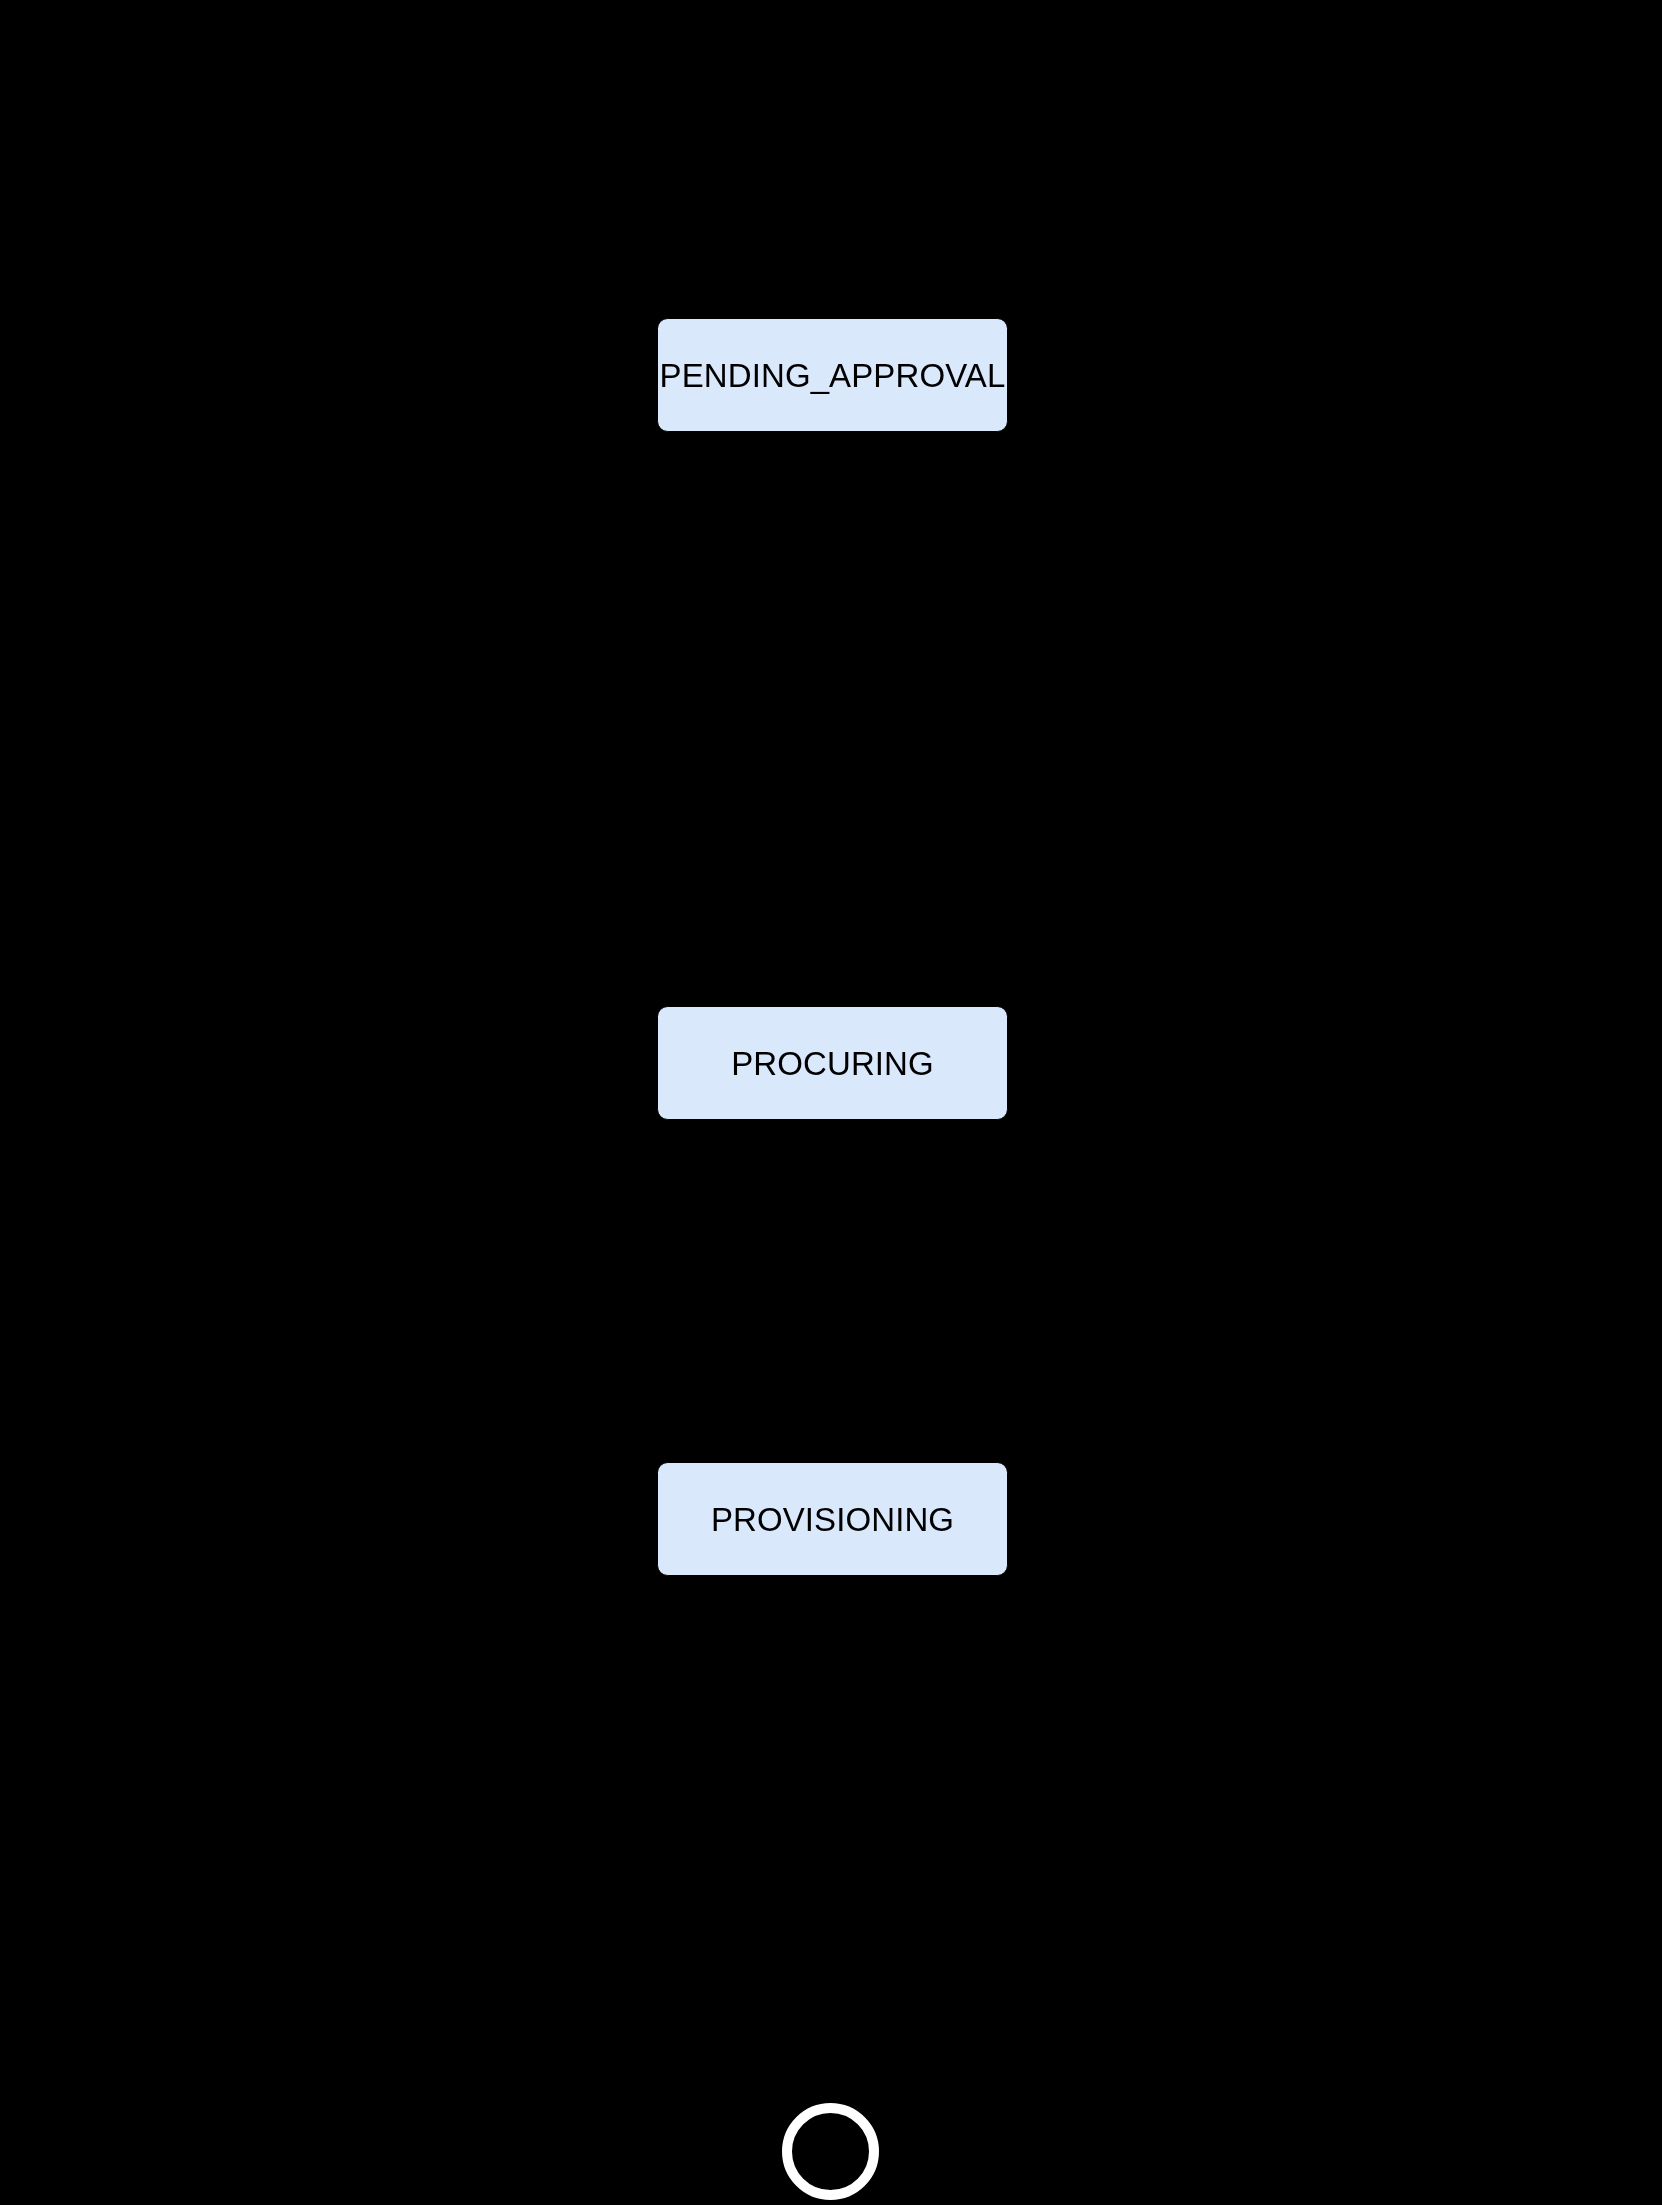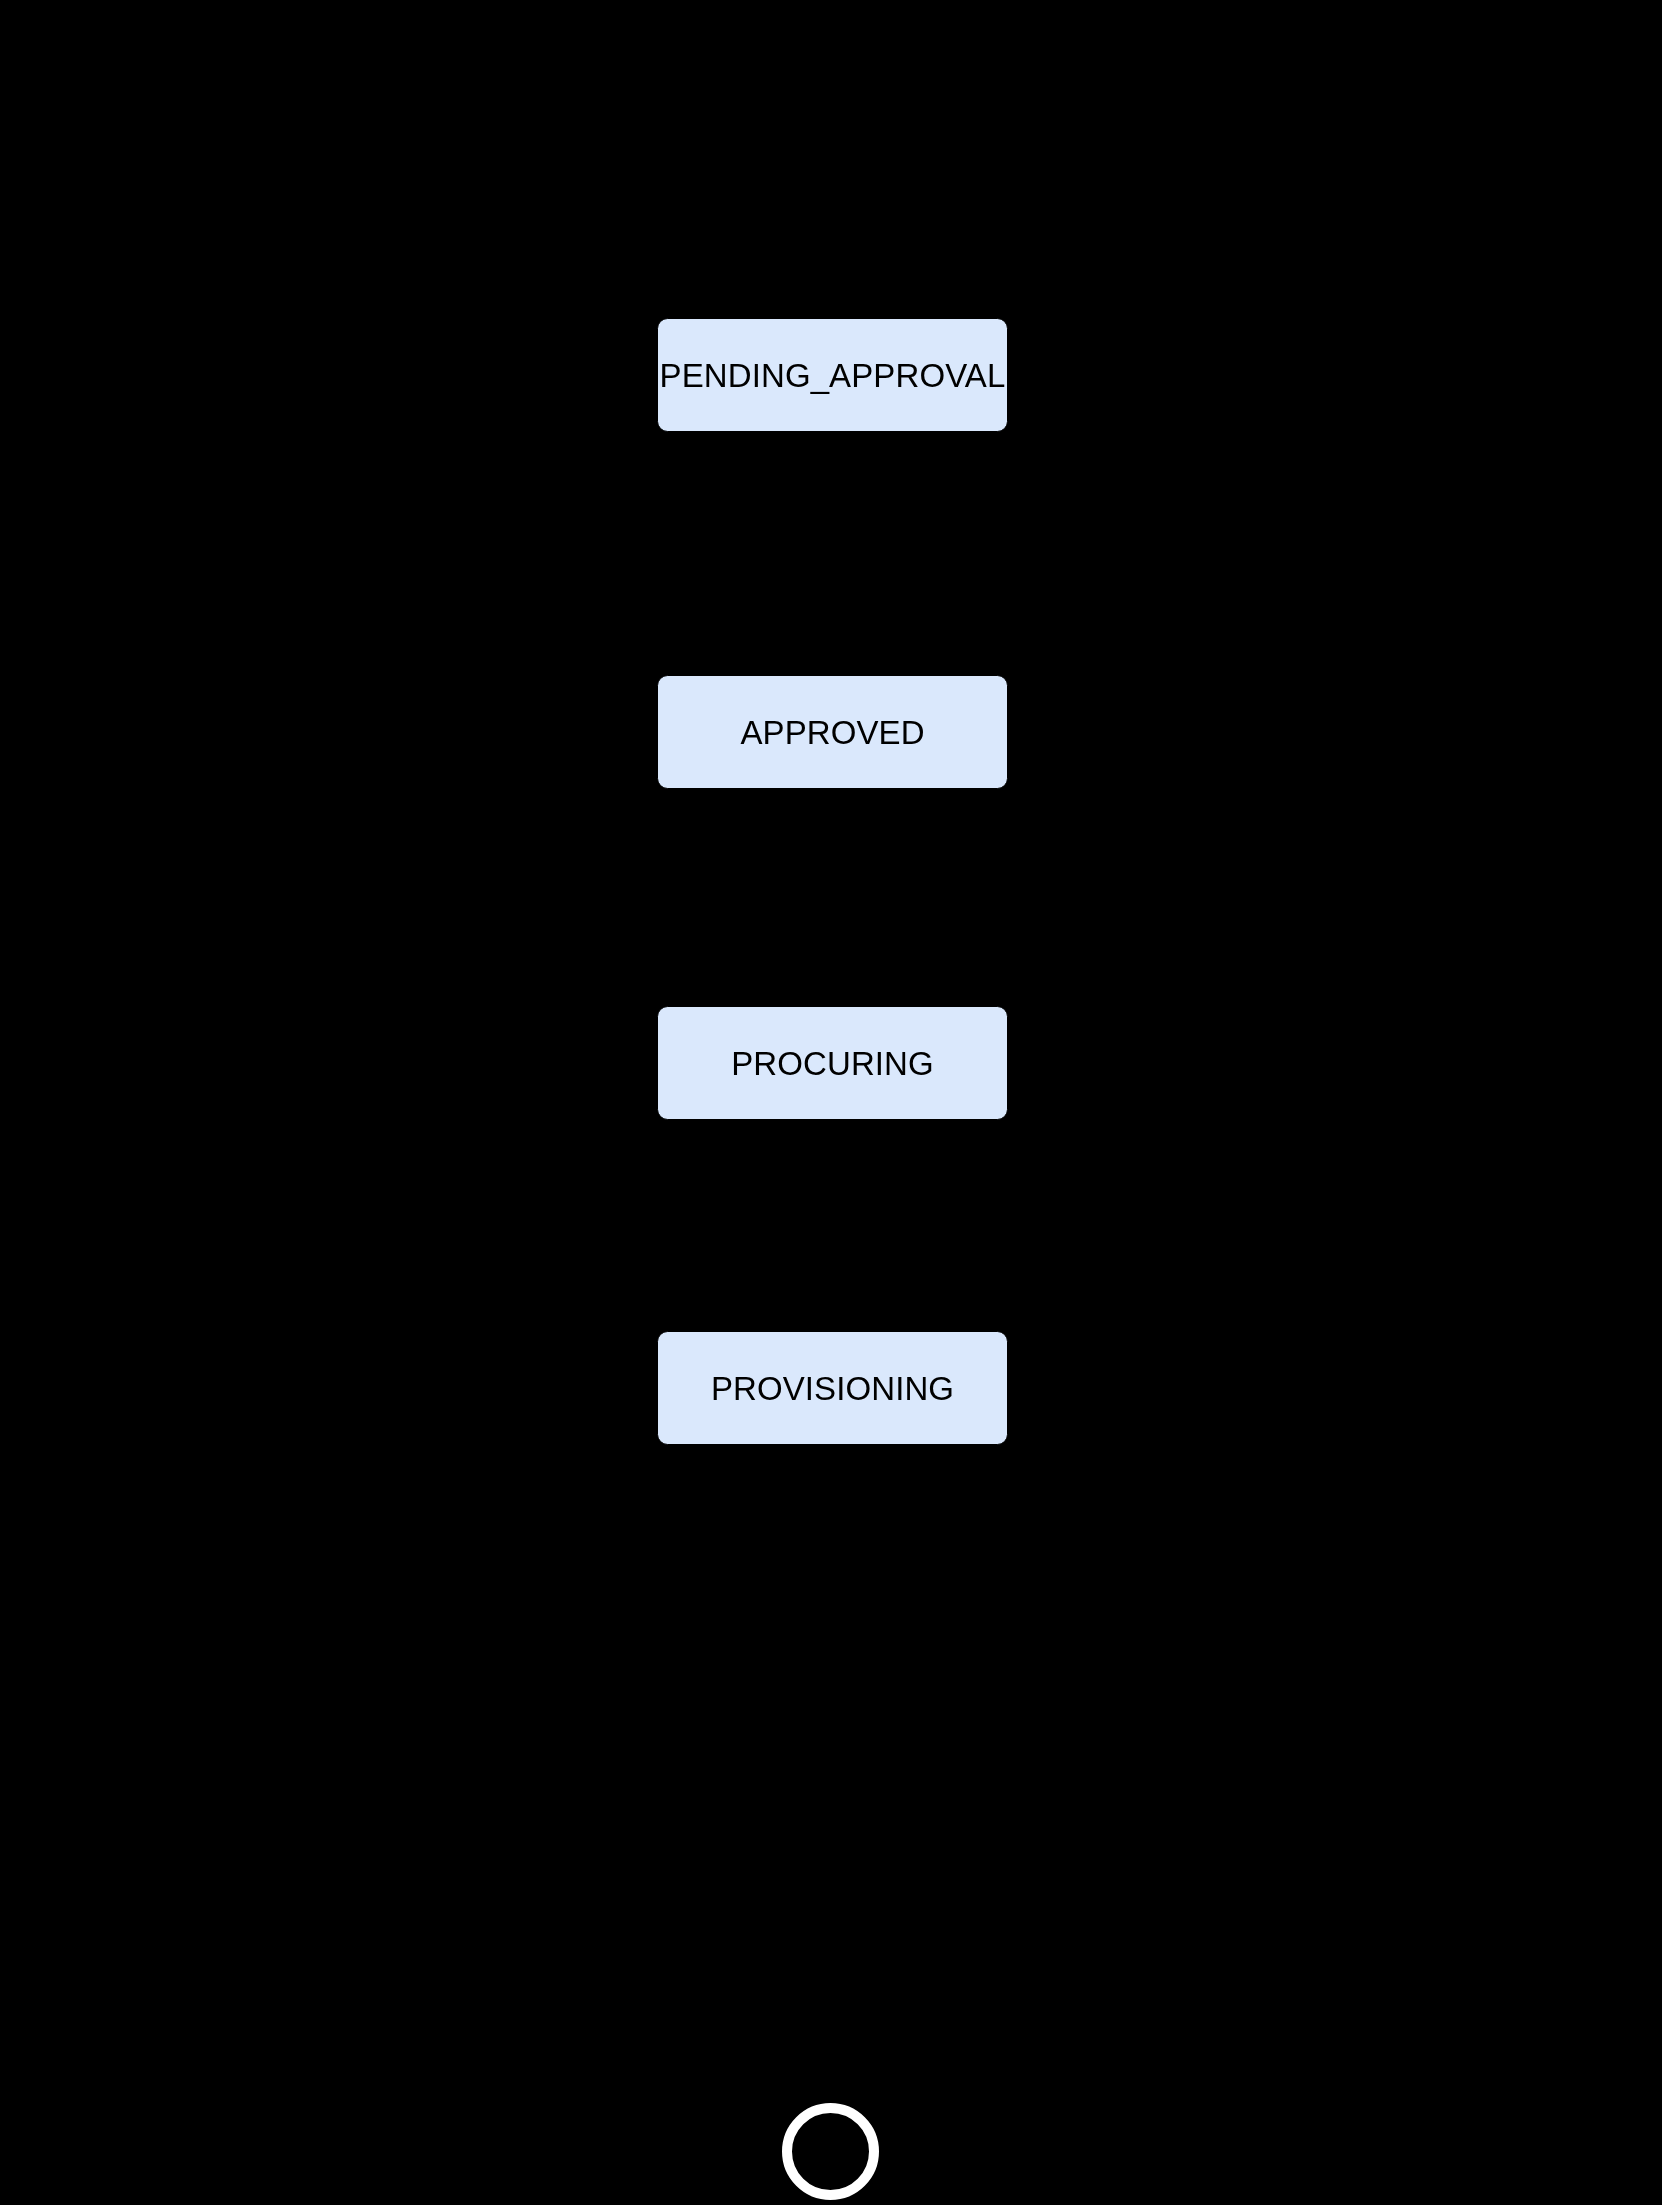--- a/index.html
+++ b/index.html
@@ -45,21 +45,21 @@
     letter-spacing: 0.1px;
     font-weight: 400;
     white-space: nowrap;
   }
 
   
   .state-node { left: 657px; }
   #node-0 { top: 318px;  }
   #node-1 { top: 675px; }
   #node-2 { top: 1006px; }
-  #node-3 { top: 1331px; align-items: center; }
+  #node-3 { top: 1462px; align-items: center; }
   #node-4 { top: 1746px; }
 
   
   .transition-edge {
     position: absolute;
     left: 832px;
     width: 1.8px;
     background: #000000;
   }
   #edge-0 { top: 432px;  height: 243px; }
@@ -113,23 +113,20 @@
   <div class="transition-edge" id="edge-3"></div>
   <div class="transition-arrow" id="arrow-3"></div>
 
   <div class="transition-edge" id="edge-4"></div>
   <div class="transition-arrow" id="arrow-4"></div>
 
   <div class="state-node" id="node-0">
     <span class="state-label">PENDING_APPROVAL</span>
   </div>
 
-  <div class="state-node" id="node-1">
-    <span class="state-label">APPROVED</span>
-  </div>
 
   <div class="state-node" id="node-2">
     <span class="state-label">PROCURING</span>
   </div>
 
   <div class="state-node" id="node-3">
     <span class="state-label">PROVISIONING</span>
   </div>
 
 

